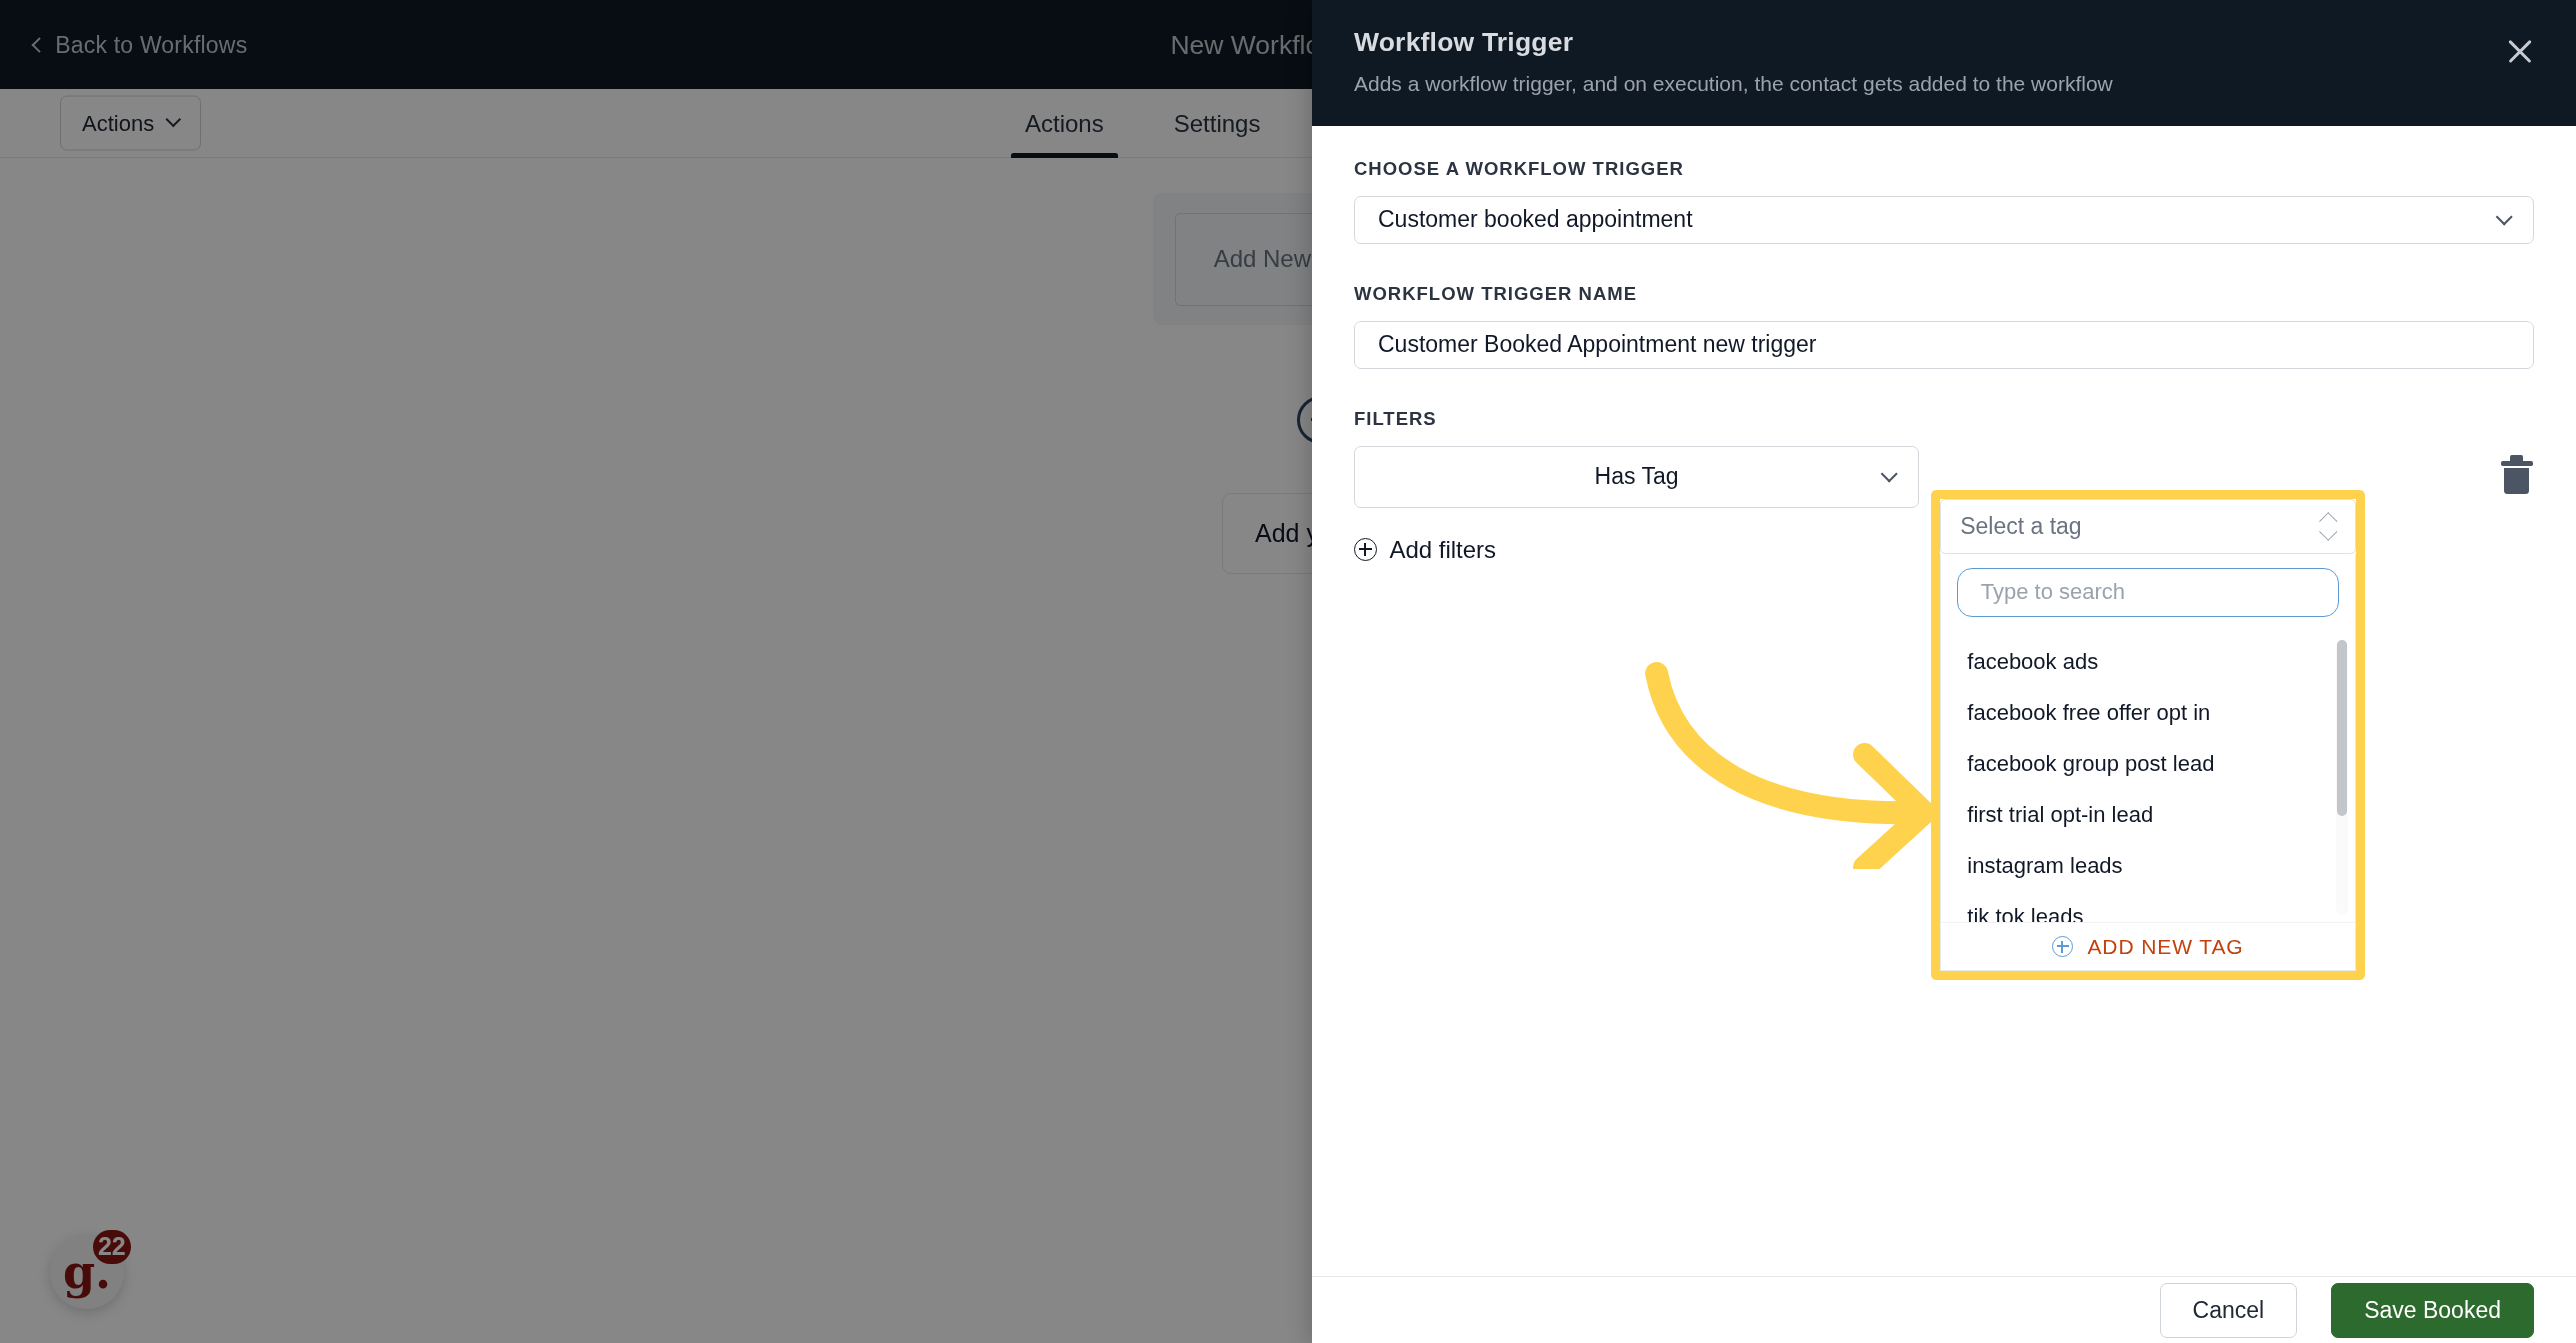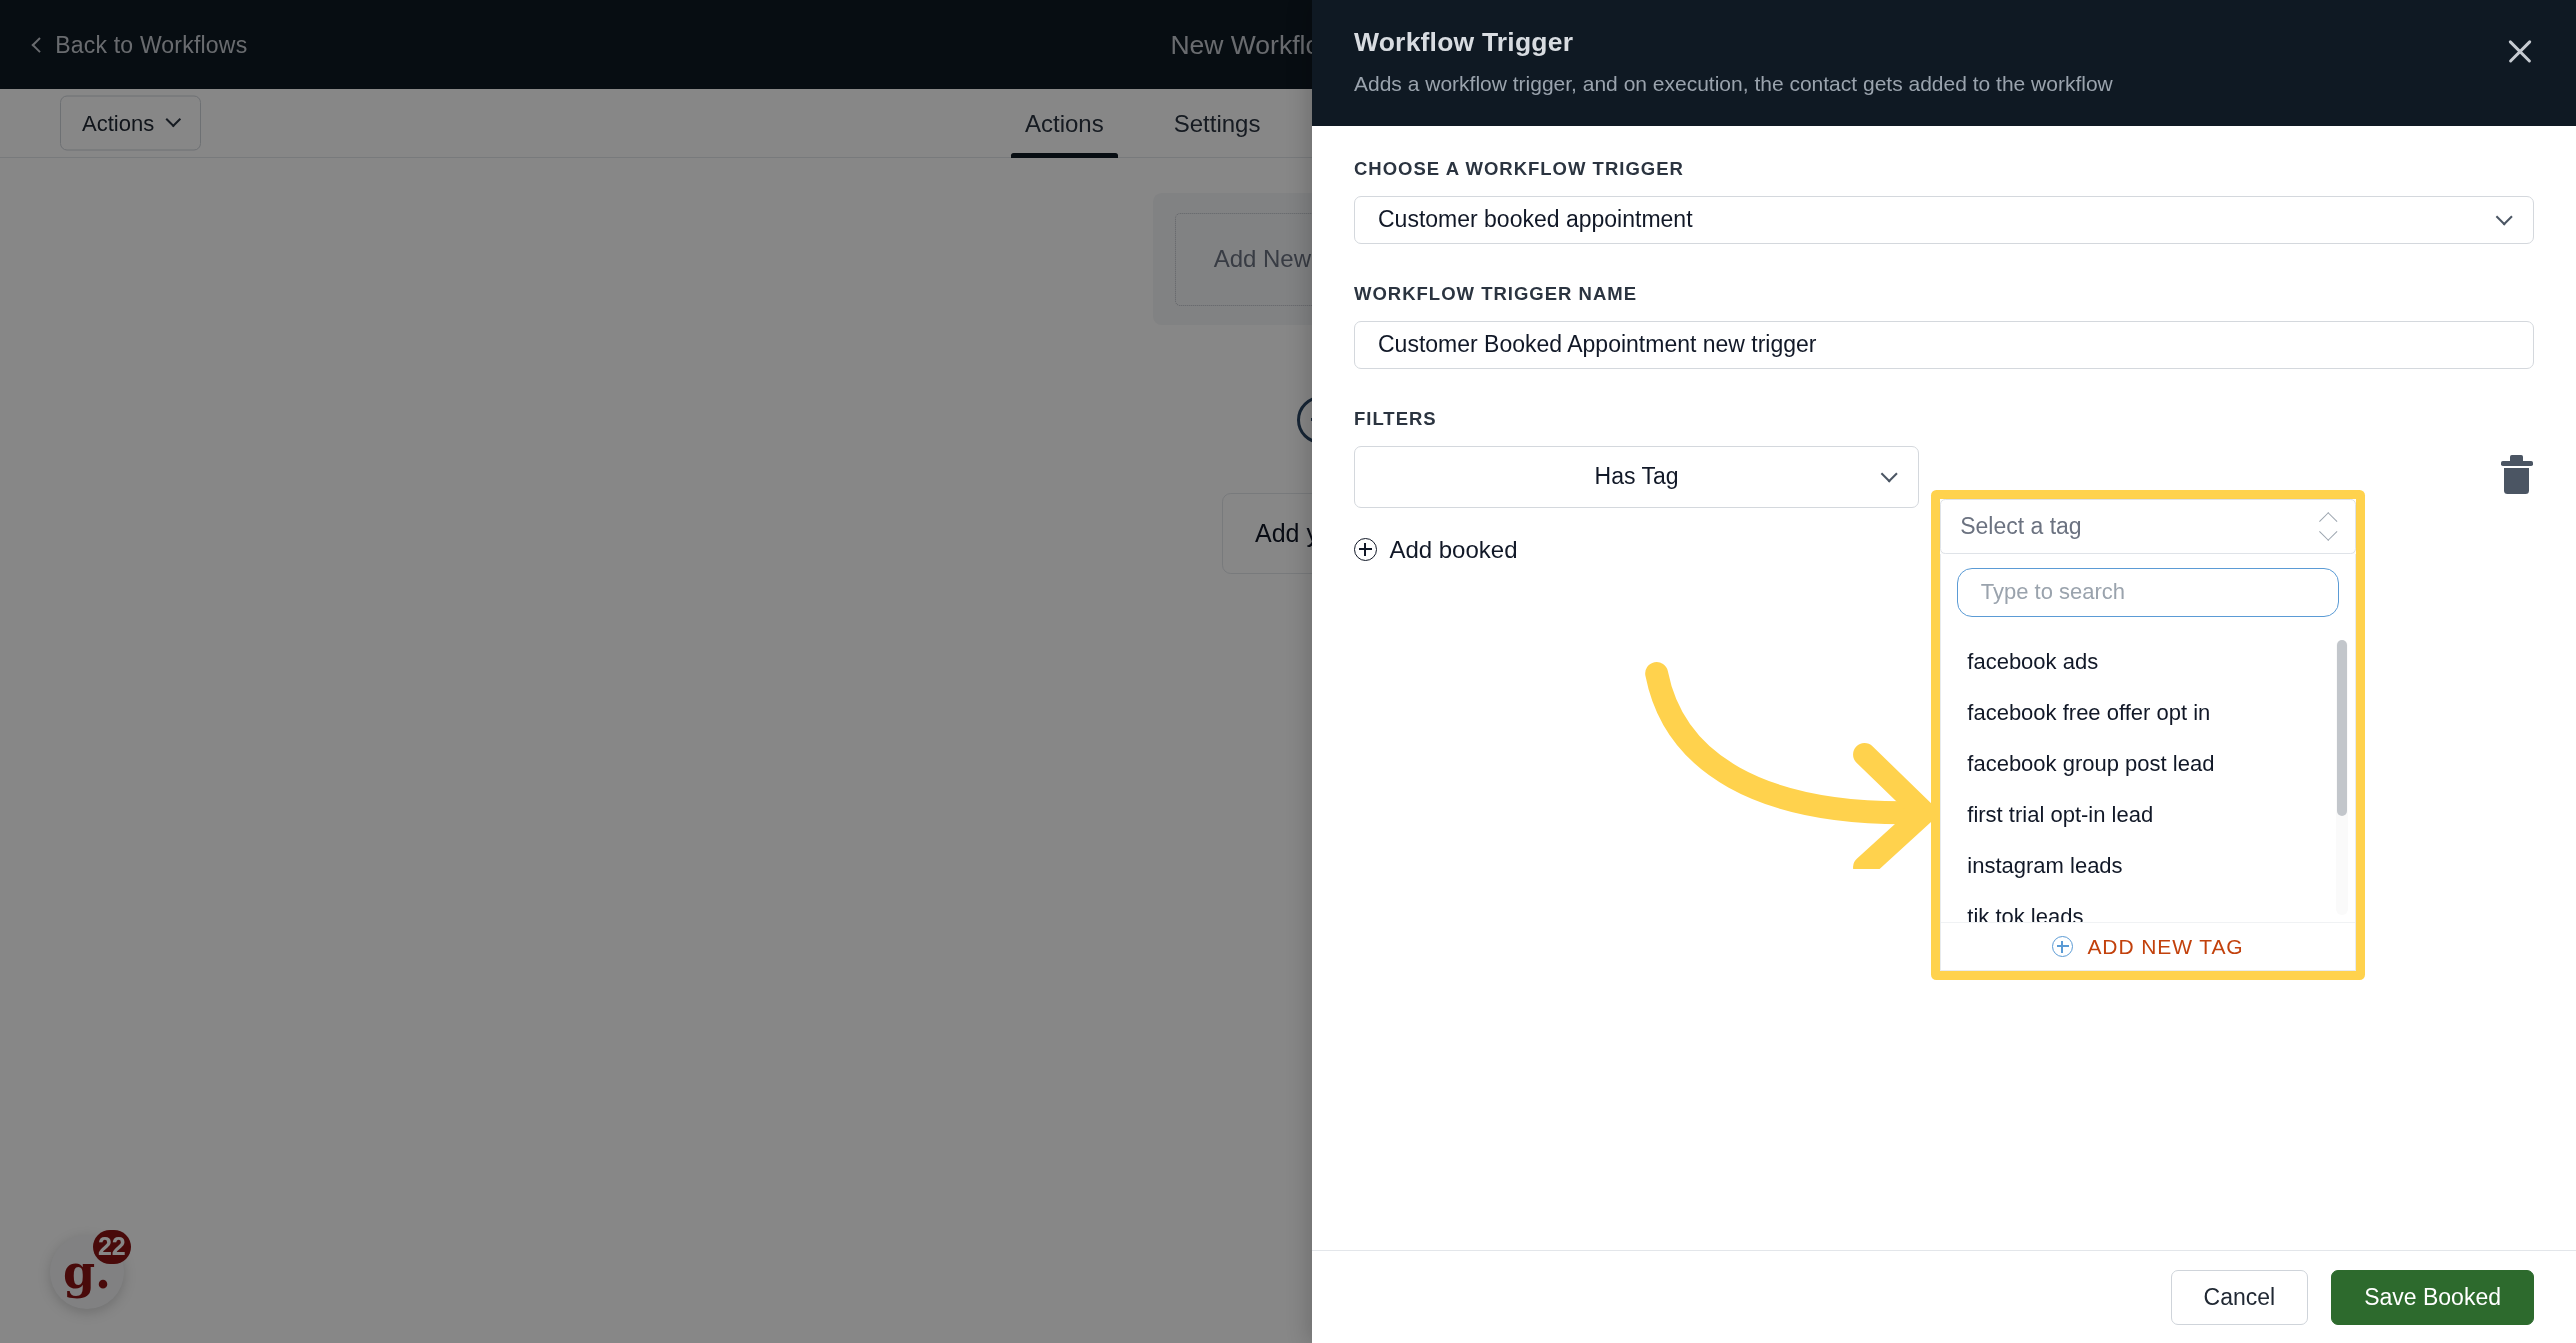--- a/index.html
+++ b/index.html
@@ -209,21 +209,21 @@
   .circ-plus {
     width: 23px; height: 23px; border-radius: 50%; border: 1.8px solid #111827;
     position: relative; flex: 0 0 auto;
   }
   .circ-plus::before, .circ-plus::after { content:""; position:absolute; background:#111827; }
   .circ-plus::before { left: 4.4px; right: 4.4px; top: 8.8px; height: 1.8px; }
   .circ-plus::after  { top: 4.4px; bottom: 4.4px; left: 8.8px; width: 1.8px; }
 
   .panel-footer {
     flex: 0 0 auto; border-top: 0.9px solid #e3e6ea;
-    padding: 19px 42px; display: flex; justify-content: flex-end; gap: 23px;
+    padding: 6px 42px; display: flex; justify-content: flex-end; gap: 34px;
   }
   .btn {
     height: 55px; padding: 0 32px; border-radius: 7px;
     display: flex; align-items: center; justify-content: center;
     font-size: 23px; cursor: pointer;
   }
   .btn-cancel { background: #fff; border: 0.9px solid #cfd4da; color: #212934; }
   .btn-save { background: #2d6a2d; border: 0.9px solid #2d6a2d; color: #ffffff; }
 
   
@@ -393,21 +393,21 @@
         </div>
         <div class="filter-spacer"></div>
         <div class="trash-icon">
           <span class="lid"></span>
           <span class="body"></span>
         </div>
       </div>
 
       <div class="add-filters">
         <span class="circ-plus"></span>
-        <span>Add booked</span>
+        <span>Add filters</span>
       </div>
     </div>
 
     <div class="panel-footer">
       <div class="btn btn-cancel">
         <span>Cancel</span>
       </div>
       <div class="btn btn-save">
         <span>Save Booked</span>
       </div>

